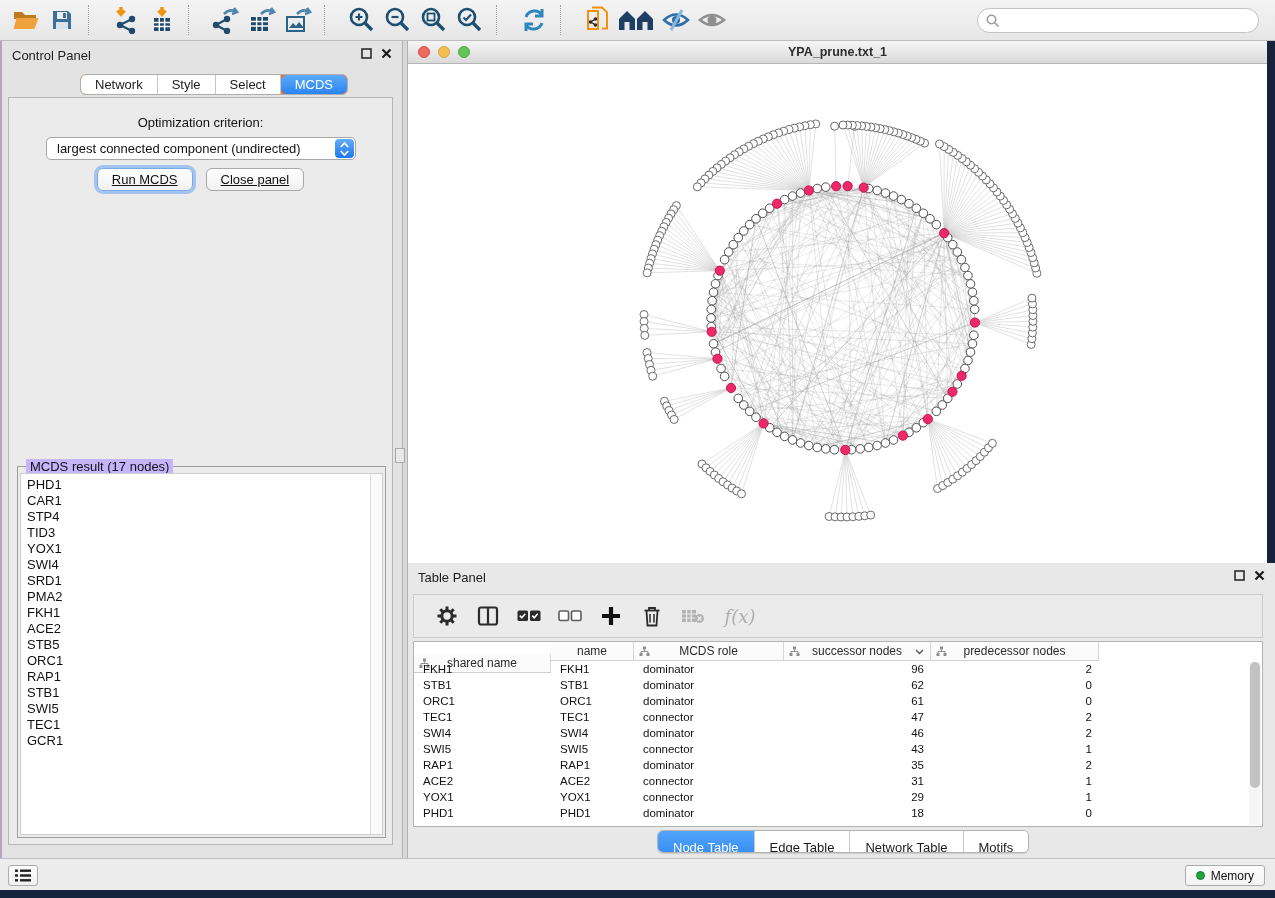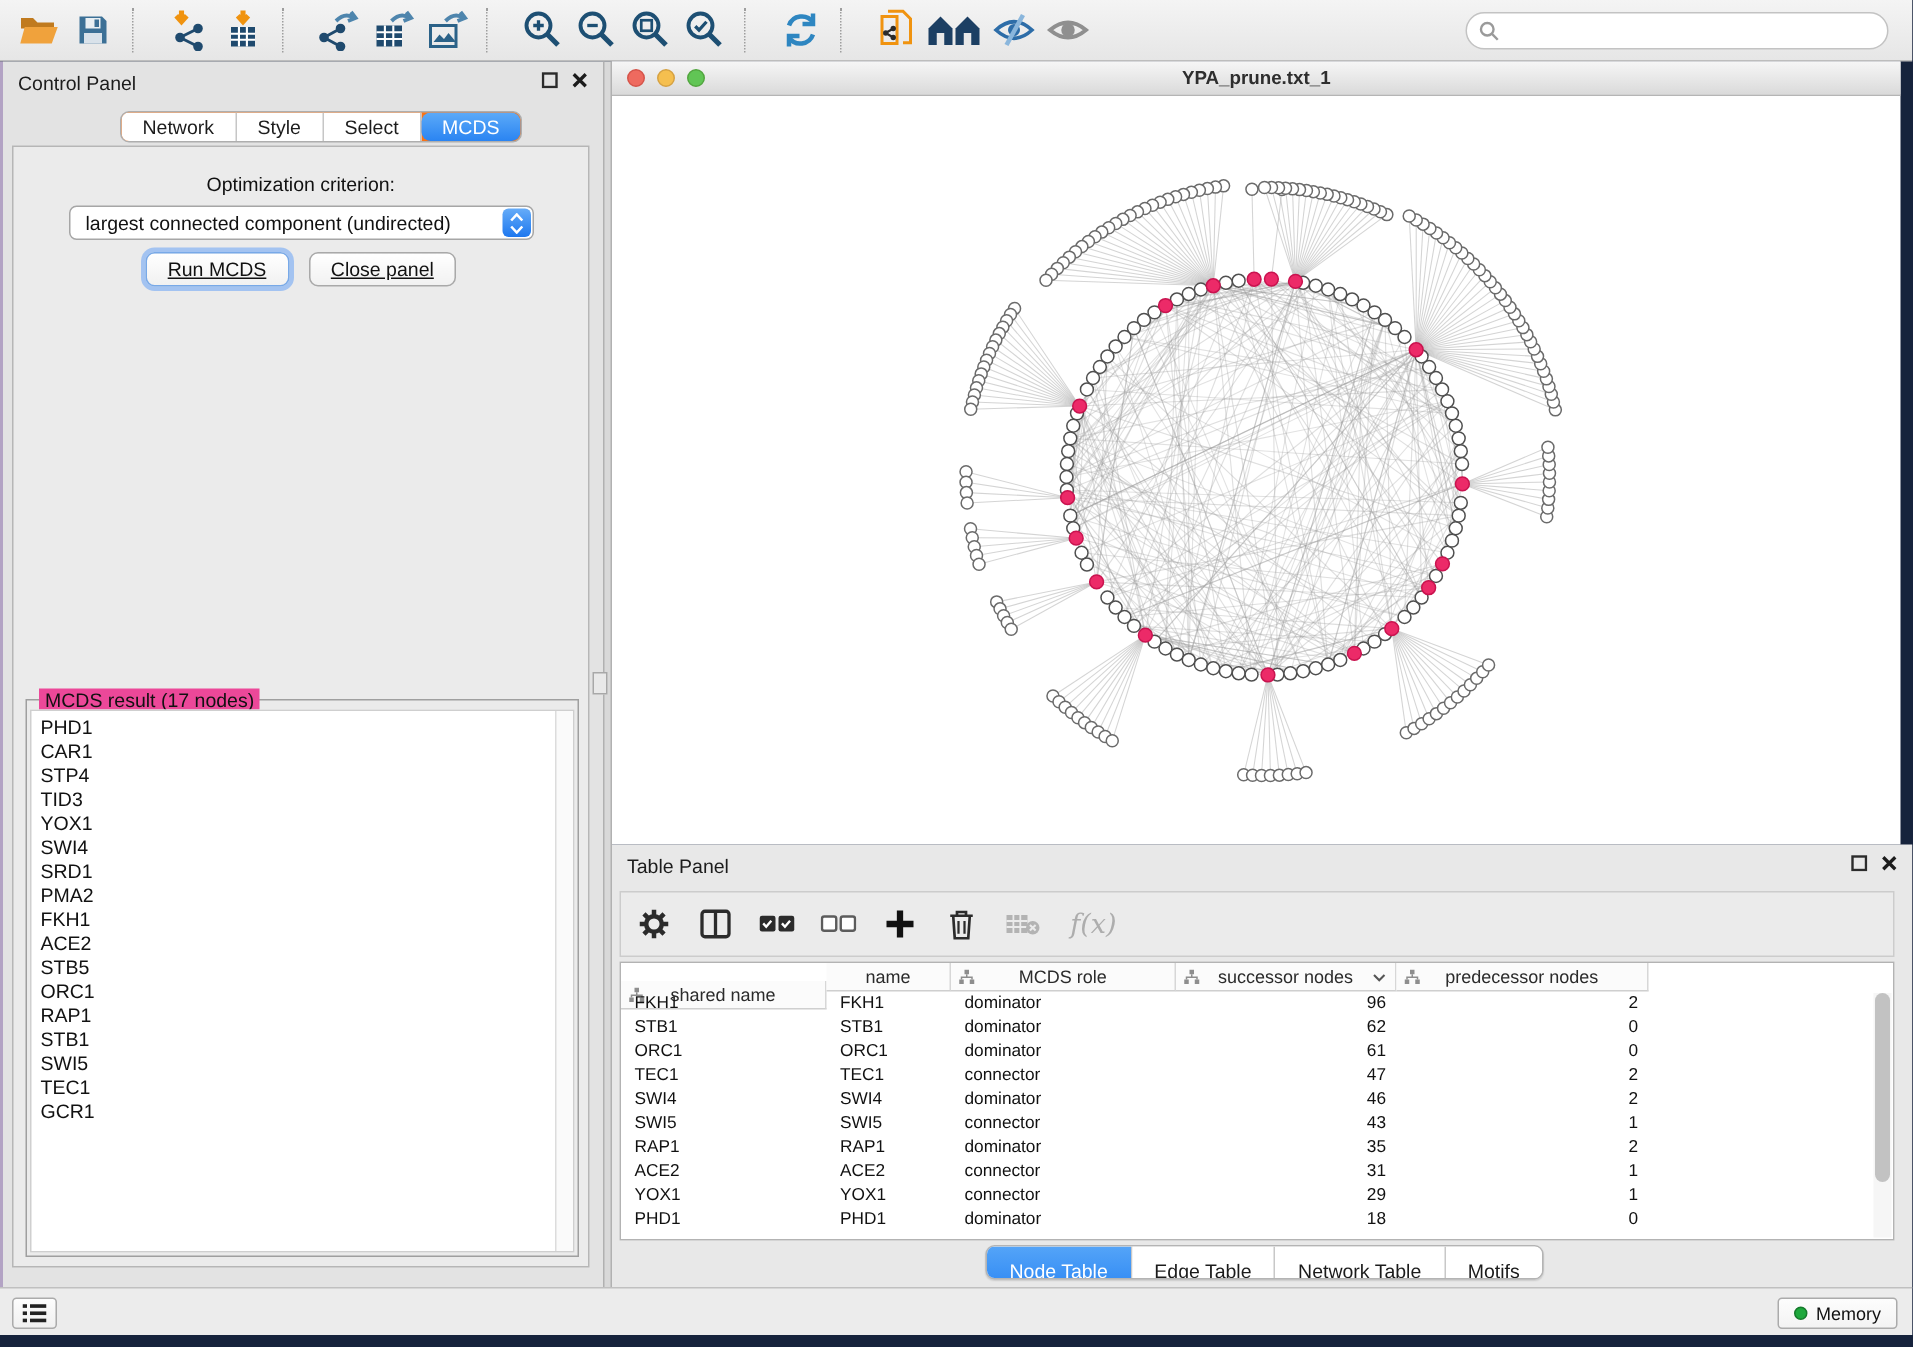--- a/index.html
+++ b/index.html
@@ -37,21 +37,21 @@
            border:1px solid #a6a6a6; border-radius:5px; display:flex; align-items:center; }
   .combo-text { flex:1; font-size:13px; color:#111; padding-left:10px; white-space:nowrap; overflow:hidden; }
   .combo-stepper { width:19px; height:19px; margin-right:1px; border-radius:4px;
                    background:linear-gradient(#66acf8,#1e78ef); display:flex; flex-direction:column;
                    align-items:center; justify-content:center; gap:2px; }
   .btn-row { position:absolute; top:70px; width:100%; display:flex; justify-content:center; gap:13px; }
   .push-btn { height:23px; padding:0 14px; font-size:13px; color:#111; background:linear-gradient(#ffffff,#f1f1f1);
               border:1px solid #a9a9a9; border-radius:6px; display:flex; align-items:center;text-decoration:underline; }
   .push-btn.default-focus { box-shadow:0 0 0 3px rgba(103,162,245,.55); border-color:#78a9e8; }
   .result-group { position:absolute; left:8px; top:368px; width:369px; height:372px; border:1px solid #9f9f9f; }
-  .result-legend { position:absolute; left:8px; top:-8px; background:#ec4899; padding:0 4px; font-size:13px; color:#111; }
+  .result-legend { position:absolute; left:8px; top:-8px; background:#c4b5fd; padding:0 4px; font-size:13px; color:#111; }
   .result-list { position:absolute; left:2px; right:2px; top:6px; bottom:2px; background:#fff;
                  border:1px solid #cfcfcf; overflow:hidden; }
   .result-scroll { position:absolute; right:0; top:0; bottom:0; width:12px; background:#fafafa; border-left:1px solid #dcdcdc; }
   .result-item { font-size:13px; color:#111; line-height:16px; padding-left:6px; }
 
   
   .vsplitter { left:402px; top:41px; width:6px; height:817px; background:#d9d9d9; border-left:1px solid #b1b1b1; border-right:1px solid #b1b1b1; }
   .vsplit-grip { left:395px; top:448px; width:10px; height:15px; background:#e9e9e9; border:1px solid #a8a8a8; }
 
   
@@ -60,21 +60,21 @@
                  background:linear-gradient(#f6f6f6,#dadada); border-bottom:1px solid #b5b5b5;
                  display:flex; align-items:center; }
   .traffic { display:flex; gap:8px; padding-left:10px; }
   .light { width:12px; height:12px; border-radius:50%; }
   .nv-title { position:absolute; width:100%; text-align:center; font-size:12.5px; font-weight:bold; color:#2e2e2e; }
   .nv-canvas { position:absolute; left:0; top:23px; }
 
   
   .table-panel { left:408px; top:563px; width:867px; height:295px; background:#e8e8e8; }
   .tp-toolbar { position:absolute; left:5px; top:31px; width:850px; height:44px; background:#ebebeb;
-                border:1px solid #cccccc; display:flex; align-items:center; gap:15px; padding-left:9px; }
+                border:1px solid #cccccc; display:flex; align-items:center; gap:15px; padding-left:20px; }
   .tp-tool { display:flex; align-items:center; justify-content:center; width:26px; height:26px; }
   .fx-label { font-family:"DejaVu Serif","Liberation Serif",serif; font-style:italic; font-size:18px; color:#adadad; }
   .tp-table { position:absolute; left:5px; top:78px; width:850px; height:186px; background:#fff; border:1px solid #b3b3b3; }
   .tp-header { position:absolute; left:0; top:0; height:19px; display:flex; }
   .th-cell { position:relative; height:19px; background:#fbfbfb; border-right:1px solid #d7d7d7;
              border-bottom:1px solid #cfcfcf; display:flex; align-items:center; justify-content:center;
              font-size:12px; color:#2b2b2b; }
   .th-tree { position:absolute; left:5px; top:4px; }
   .th-sort { position:absolute; right:6px; top:7px; }
   .tp-rows { position:absolute; left:0; top:19px; right:14px; }

